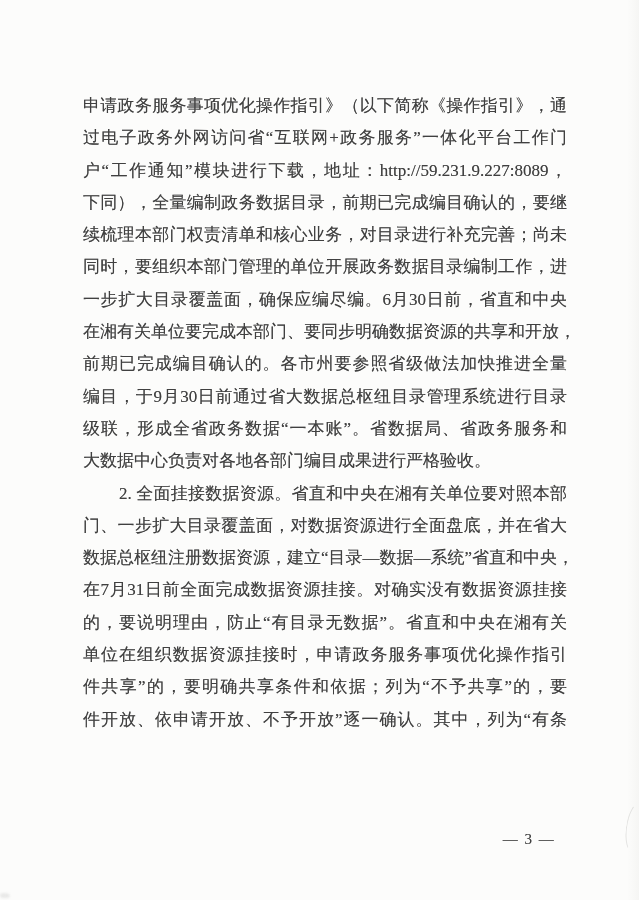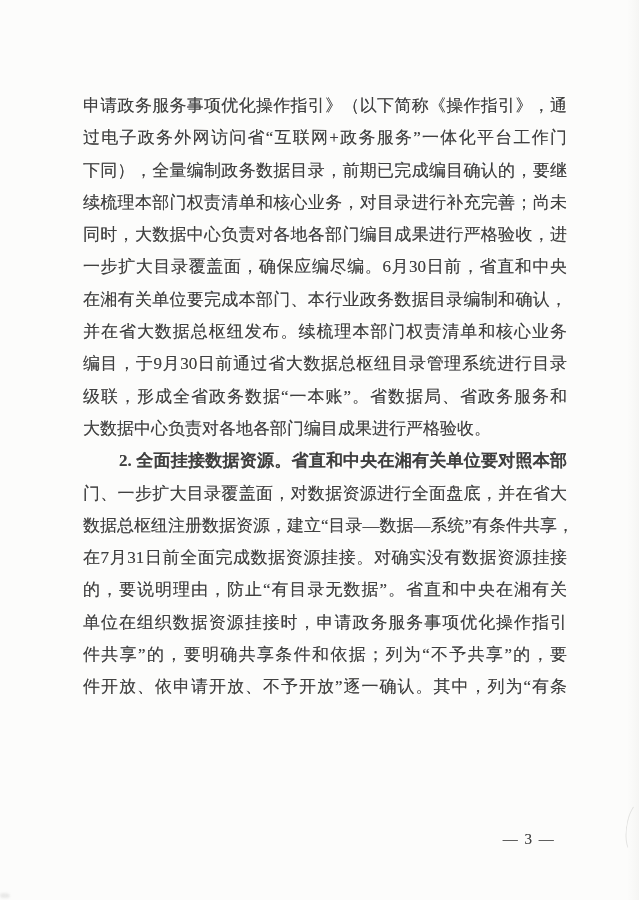--- a/index.html
+++ b/index.html
@@ -31,21 +31,20 @@
     text-align:justify;
     text-align-last:justify;
     text-shadow:0 0 .5px rgba(70,70,70,.55);
   }
   .line.left{
     text-align:right;
     text-align-last:left;
   }
   .line.indent{
     text-indent:36px;
-    font-weight:bold;
   }
   .page-number{
     position:absolute;
     top:829px;left:498px;width:62px;
     text-align:center;
     font-size:15px;
     line-height:20px;
     letter-spacing:1.5px;
     color:var(--ink);
     text-shadow:0 0 .5px rgba(70,70,70,.5);
@@ -75,35 +74,36 @@
 </head>
 <body>
 
 <div class="page">
 
   <div class="text-block">
 
     <div>
       <div class="line">申请政务服务事项优化操作指引》（以下简称《操作指引》，通</div>
       <div class="line">过电子政务外网访问省“互联网+政务服务”一体化平台工作门</div>
+      <div class="line">户“工作通知”模块进行下载，地址：http://59.231.9.227:8089，</div>
       <div class="line">下同），全量编制政务数据目录，前期已完成编目确认的，要继</div>
       <div class="line">续梳理本部门权责清单和核心业务，对目录进行补充完善；尚未</div>
-      <div class="line">同时，大数据中心负责对各地各部门编目成果进行严格验收，进</div>
+      <div class="line">同时，要组织本部门管理的单位开展政务数据目录编制工作，进</div>
       <div class="line">一步扩大目录覆盖面，确保应编尽编。6月30日前，省直和中央</div>
-      <div class="line">在湘有关单位要完成本部门、本行业政务数据目录编制和确认，</div>
-      <div class="line">并在省大数据总枢纽发布。续梳理本部门权责清单和核心业务</div>
+      <div class="line">在湘有关单位要完成本部门、要同步明确数据资源的共享和开放，</div>
+      <div class="line">前期已完成编目确认的。各市州要参照省级做法加快推进全量</div>
       <div class="line">编目，于9月30日前通过省大数据总枢纽目录管理系统进行目录</div>
       <div class="line">级联，形成全省政务数据“一本账”。省数据局、省政务服务和</div>
       <div class="line left">大数据中心负责对各地各部门编目成果进行严格验收。</div>
     </div>
 
     <div>
       <div class="line indent">2. 全面挂接数据资源。省直和中央在湘有关单位要对照本部</div>
       <div class="line">门、一步扩大目录覆盖面，对数据资源进行全面盘底，并在省大</div>
-      <div class="line">数据总枢纽注册数据资源，建立“目录—数据—系统”有条件共享，</div>
+      <div class="line">数据总枢纽注册数据资源，建立“目录—数据—系统”省直和中央，</div>
       <div class="line">在7月31日前全面完成数据资源挂接。对确实没有数据资源挂接</div>
       <div class="line">的，要说明理由，防止“有目录无数据”。省直和中央在湘有关</div>
       <div class="line">单位在组织数据资源挂接时，申请政务服务事项优化操作指引</div>
       <div class="line">件共享”的，要明确共享条件和依据；列为“不予共享”的，要</div>
       <div class="line">件开放、依申请开放、不予开放”逐一确认。其中，列为“有条</div>
     </div>
 
   </div>
 
   <div class="page-number">— 3 —</div>

